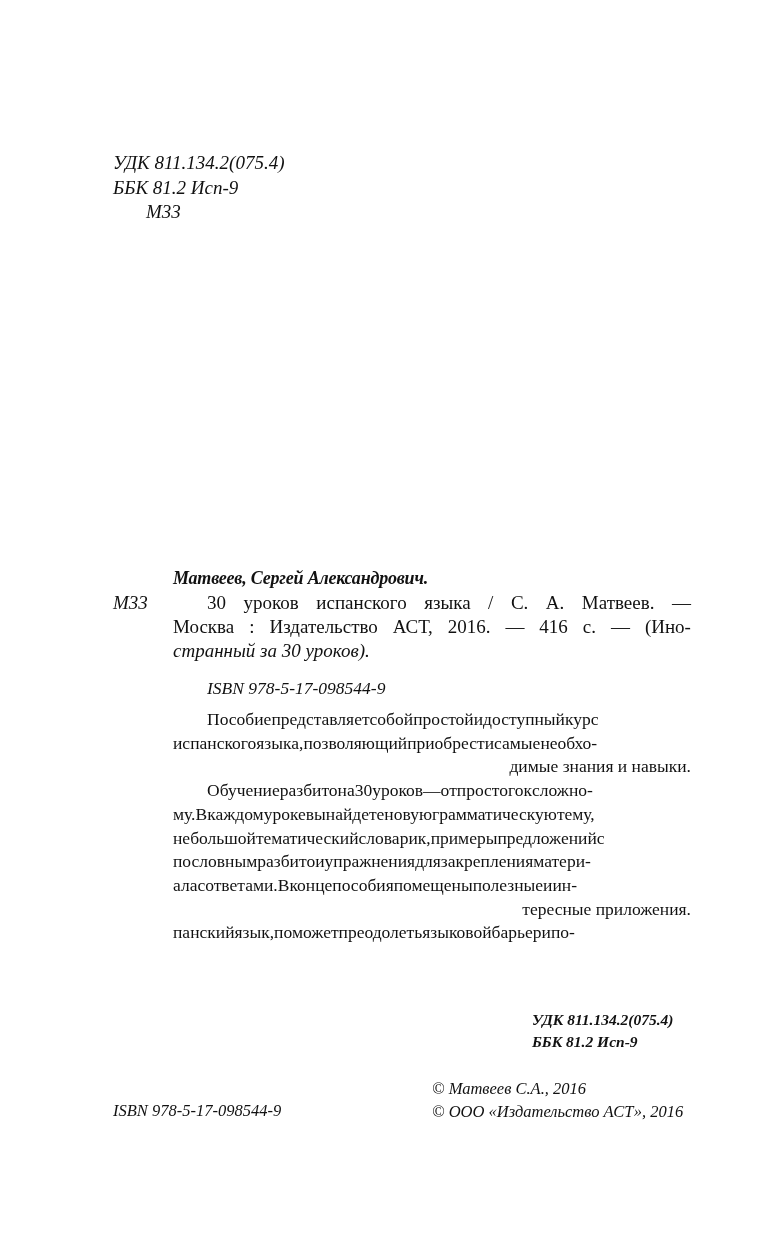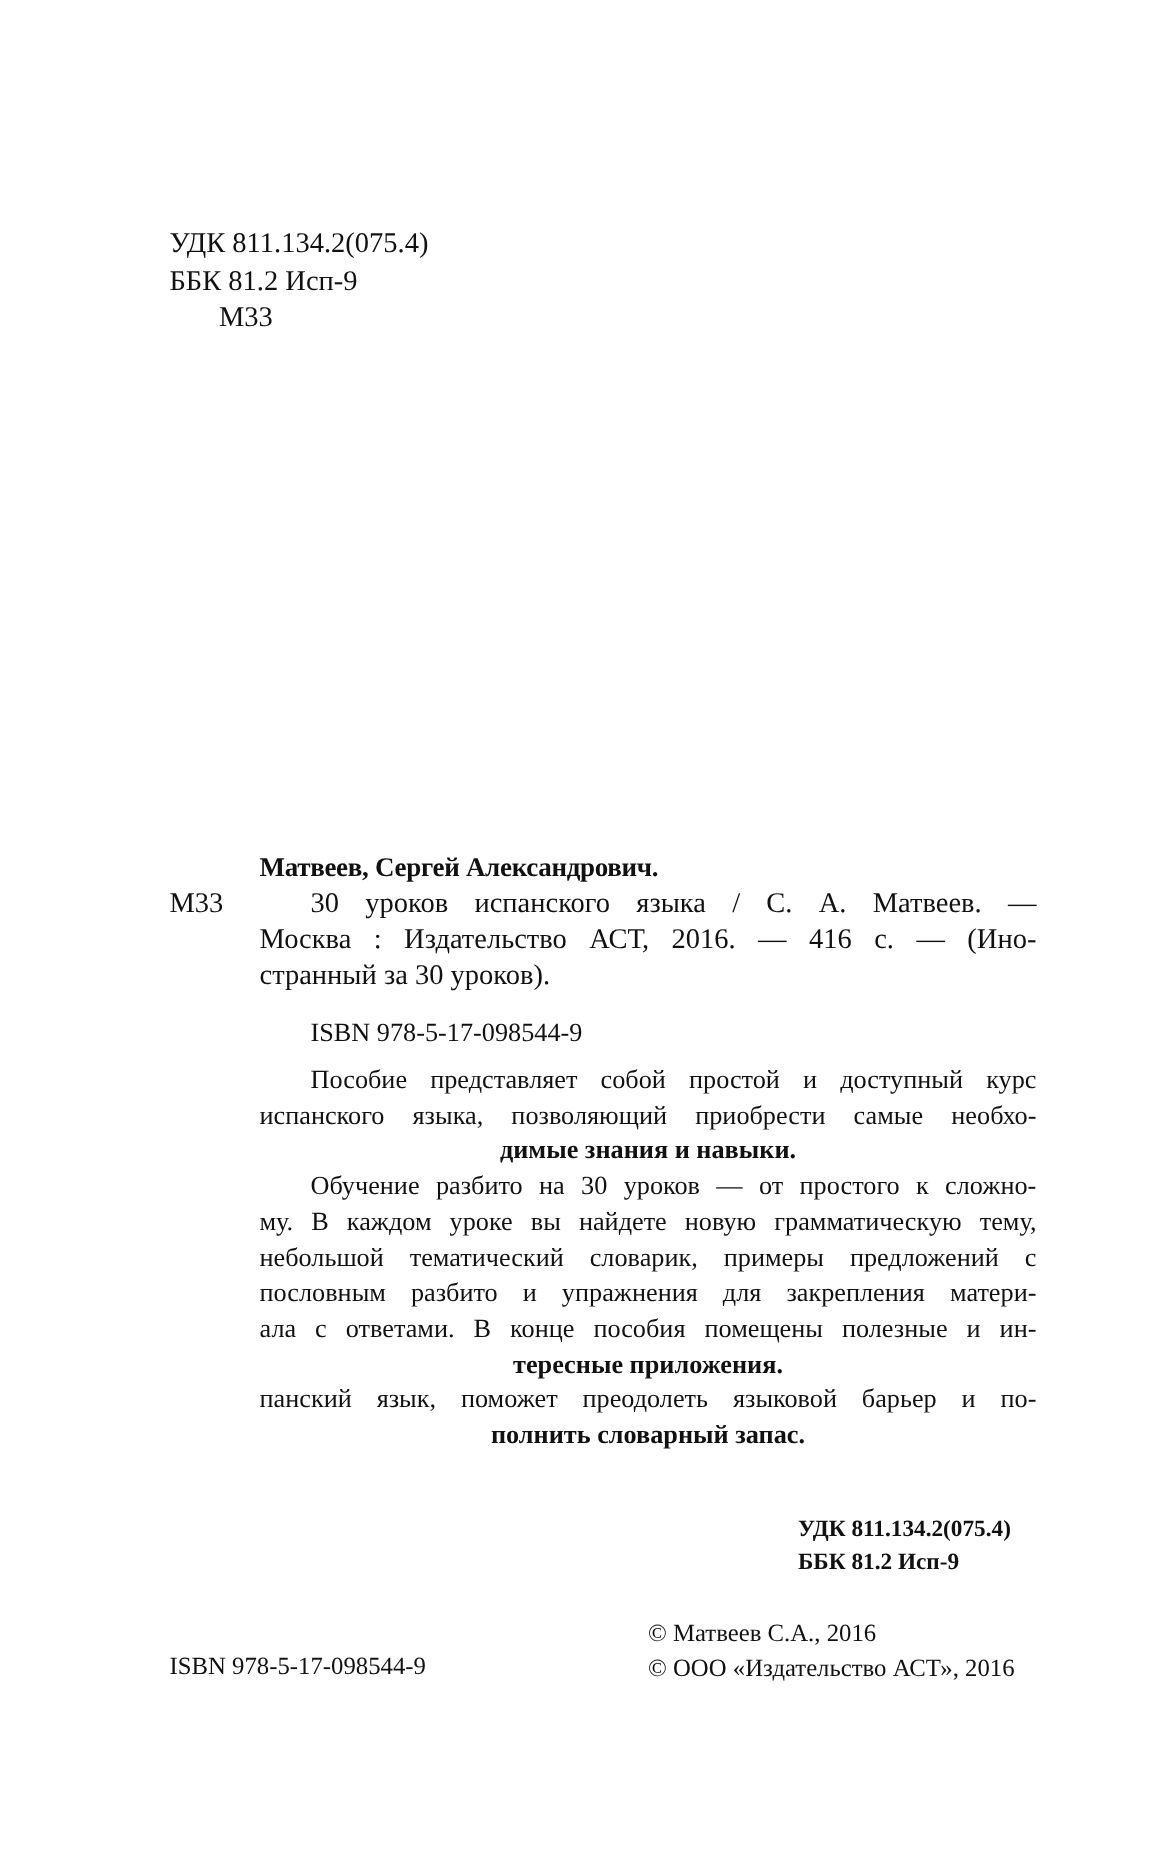--- a/index.html
+++ b/index.html
@@ -9,21 +9,21 @@
     }
     body {
       width: 768px;
       height: 1241px;
       position: relative;
       overflow: hidden;
       color: #111111;
       font-family: "Liberation Serif", "DejaVu Serif", serif;
     }
     .abs { position: absolute; }
-    .line { white-space: nowrap; }
+    .line { white-space: nowrap; font-style: italic; }
 
     
     .top-class {
       left: 113px;
       top: 151px;
       font-size: 19px;
       line-height: 24.5px;
     }
     .top-class .indent { padding-left: 33px; }
 
@@ -65,25 +65,25 @@
     
     .annot {
       left: 173px;
       top: 708px;
       width: 518px;
       font-size: 17.5px;
       line-height: 23.7px;
     }
     .annot .jl {
       display: flex;
-      justify-content: space-between;
+      justify-content: flex-start;
       white-space: nowrap;
     }
     .annot .jl.para { padding-left: 34px; }
-    .annot .jl.last { justify-content: center; font-weight: bold; }
+    .annot .jl.last { justify-content: flex-end; }
     .annot .jl span { display: inline-block; }
 
     
     .bold-class {
       left: 532px;
       top: 1009px;
       font-size: 15.5px;
       font-weight: bold;
       line-height: 22px;
     }
@@ -225,23 +225,20 @@
   <div class="jl">
     <span>панский</span>
     <span>язык,</span>
     <span>поможет</span>
     <span>преодолеть</span>
     <span>языковой</span>
     <span>барьер</span>
     <span>и</span>
     <span>по-</span>
   </div>
-  <div class="jl last">
-    <span>полнить словарный запас.</span>
-  </div>
 </div>
 
 <div class="abs bold-class">
   <div class="line">УДК 811.134.2(075.4)</div>
   <div class="line">ББК 81.2 Исп-9</div>
 </div>
 
 <div class="abs isbn-bottom line">ISBN 978-5-17-098544-9</div>
 <div class="abs copyrights">
   <div class="line">© Матвеев С.А., 2016</div>

